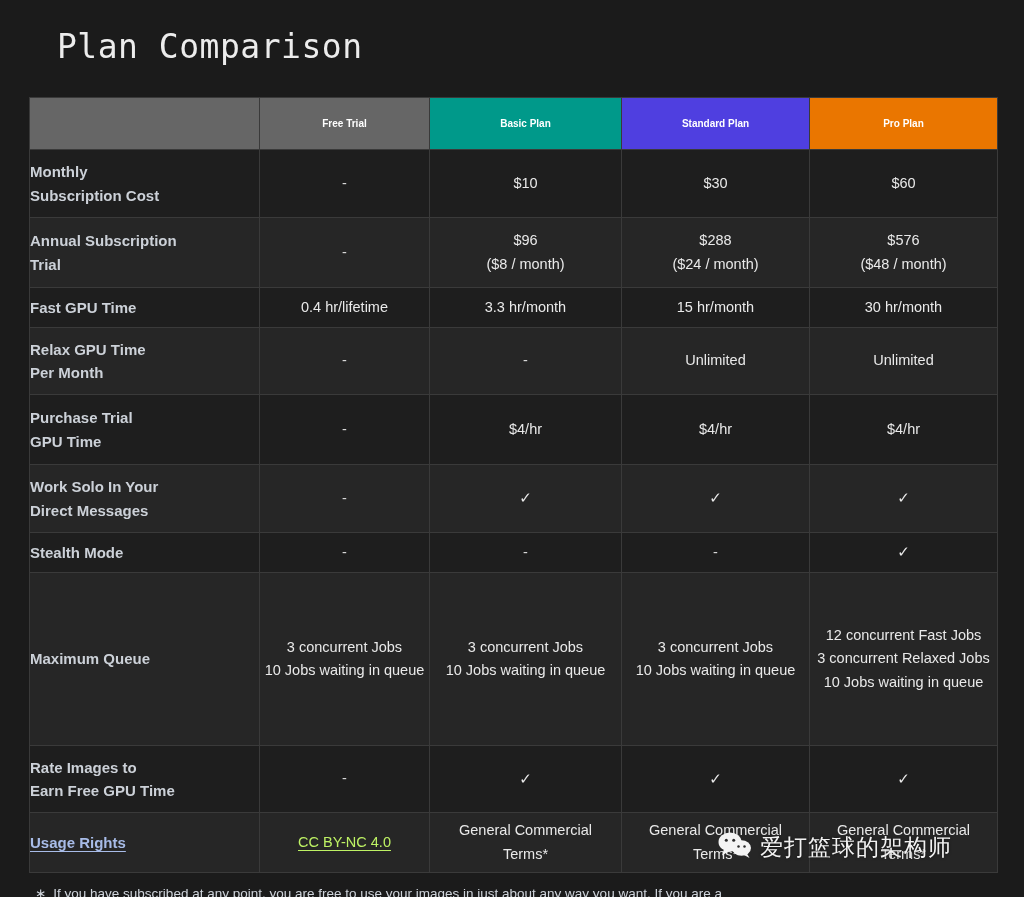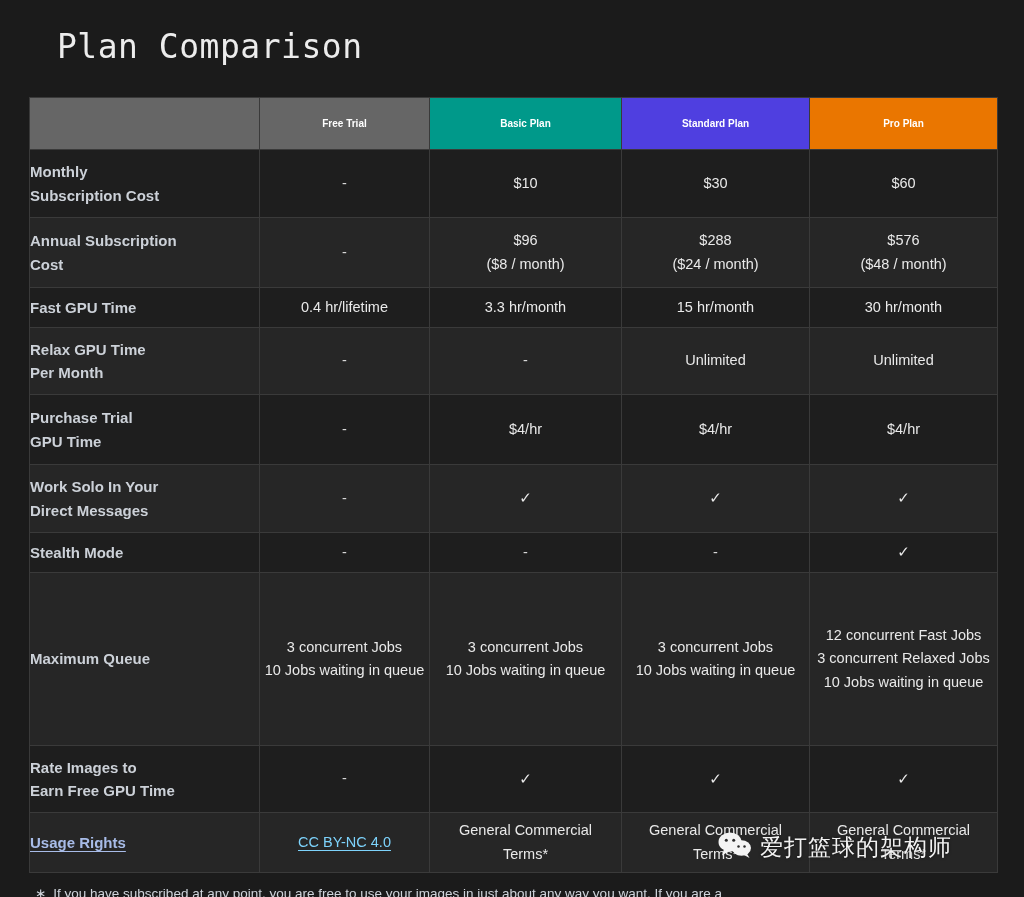--- a/index.html
+++ b/index.html
@@ -79,21 +79,21 @@
     font-size: 14.5px;
     line-height: 1.62;
     color: #e9e9e9;
     padding: 12px 10px;
   }
 
   td.value-cell .dash { color: #d8d8d8; }
   td.value-cell .check { font-size: 15px; color: #e9e9e9; }
 
   .link-text {
-    color: #7dd3fc;
+    color: #bef264;
     text-decoration: underline;
     text-underline-offset: 3px;
   }
   td.feature-cell .link-text { color: #a8bce8; }
 
   
   tr.r-monthly  td { height: 68px; }
   tr.r-annual   td { height: 70px; }
   tr.r-fast     td { height: 40px; }
   tr.r-relax    td { height: 67px; }
@@ -153,21 +153,21 @@
   </thead>
   <tbody id="table-body">
       <tr class="row-dark r-monthly">
         <td class="feature-cell"><span>Monthly</span><br><span>Subscription Cost</span></td>
         <td class="value-cell"><span class="dash">-</span></td>
         <td class="value-cell"><span>$10</span></td>
         <td class="value-cell"><span>$30</span></td>
         <td class="value-cell"><span>$60</span></td>
       </tr>
       <tr class="row-light r-annual">
-        <td class="feature-cell"><span>Annual Subscription</span><br><span>Cost</span></td>
+        <td class="feature-cell"><span>Annual Subscription</span><br><span>Trial</span></td>
         <td class="value-cell"><span class="dash">-</span></td>
         <td class="value-cell"><span>$96</span><br><span>($8 / month)</span></td>
         <td class="value-cell"><span>$288</span><br><span>($24 / month)</span></td>
         <td class="value-cell"><span>$576</span><br><span>($48 / month)</span></td>
       </tr>
       <tr class="row-dark r-fast">
         <td class="feature-cell"><span>Fast GPU Time</span></td>
         <td class="value-cell"><span>0.4 hr/lifetime</span></td>
         <td class="value-cell"><span>3.3 hr/month</span></td>
         <td class="value-cell"><span>15 hr/month</span></td>

